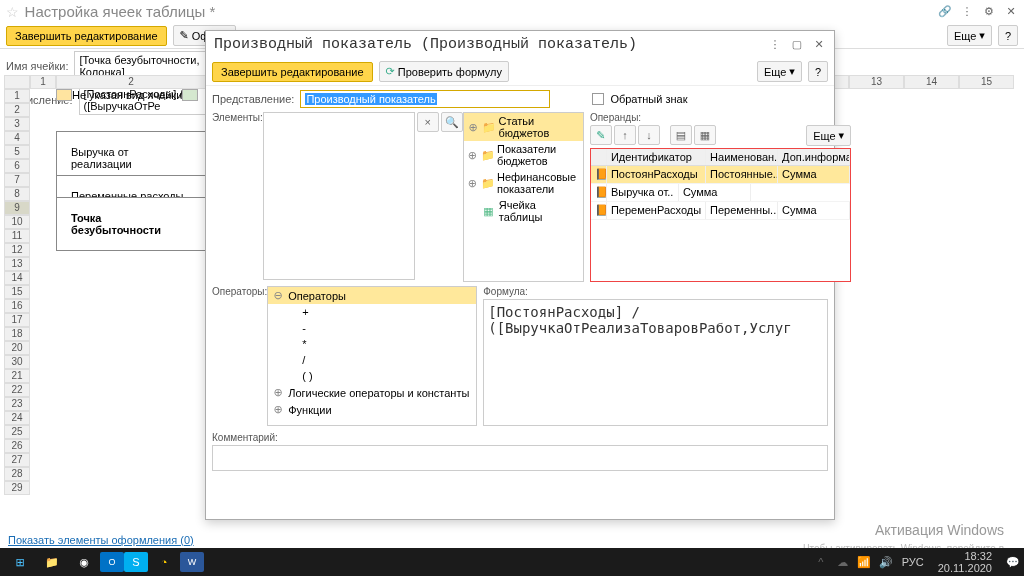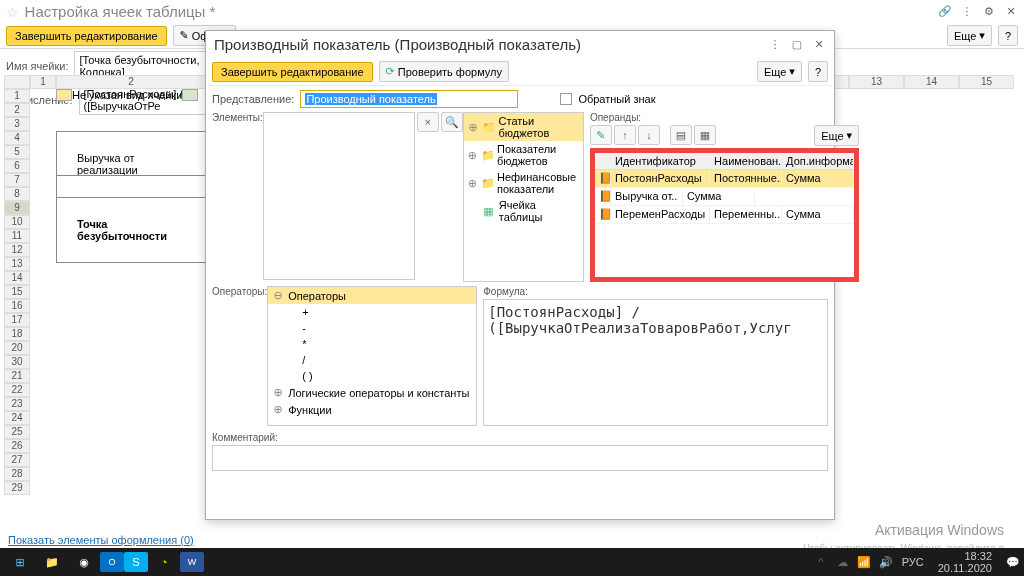--- a/index.html
+++ b/index.html
@@ -18,36 +18,36 @@
 .rownums { width:26px; }
 .rownums div { height:14px; background:#f0f0f0; border:1px solid #ddd; text-align:center; color:#555; font-size:10px; }
 .cells { flex:1; position:relative; }
 .colhdr { display:flex; }
 .colhdr div { height:14px; background:#f0f0f0; border:1px solid #ddd; text-align:center; color:#555; font-size:10px; }
 .c1 { width:26px; } .c2 { width:150px; } .cx { width:55px; }
 .legend { position:absolute; top:14px; left:26px; display:flex; align-items:center; }
 .swatch { width:16px; height:12px; border:1px solid #aaa; }
 .dialog { position:absolute; top:30px; left:205px; width:630px; height:490px; background:#fff; border:1px solid #aaa; box-shadow:0 3px 10px rgba(0,0,0,.2); display:flex; flex-direction:column; }
 .dlg-hdr { display:flex; align-items:center; padding:5px 8px; gap:6px; }
-.dlg-title { font-size:15px; color:#333; }
+.dlg-title { font-size:15px; color:#333;font-family:Liberation Mono, monospace; }
 .dlg-tb { display:flex; align-items:center; padding:3px 6px; gap:6px; border-bottom:1px solid #eee; }
 .dlg-row { display:flex; align-items:center; padding:4px 6px; gap:6px; }
 .dlg-body { flex:1; display:flex; flex-direction:column; padding:0 6px; gap:4px; }
 .pane-top { display:flex; gap:6px; height:170px; }
 .pane-l { flex:1; display:flex; }
 .pane-r { flex:1.3; display:flex; flex-direction:column; }
 .pane-hdr { color:#555; font-size:10px; margin-bottom:2px; }
 .pane-tb { display:flex; gap:2px; margin-bottom:2px; }
 .tbb { width:22px; height:20px; border:1px solid #ccc; background:#f7f7f7; display:flex; align-items:center; justify-content:center; cursor:pointer; border-radius:2px; color:#666; }
 .tree { border:1px solid #ccc; flex:1; background:#fff; overflow:auto; }
 .tree-item { padding:2px 4px; display:flex; align-items:center; gap:4px; font-size:11px; cursor:pointer; }
 .tree-item.sel { background:#ffe89b; }
 .ti-ind { width:12px; text-align:center; color:#888; }
 .ti-icon { width:12px; color:#d6a23a; }
-.ops-tbl { border:5px solid #ef4444; flex:1; background:#fff; font-size:10px; }
+.ops-tbl { border:1px solid #ef4444; flex:1; background:#fff; font-size:10px; }
 .ops-h { display:flex; background:#f0f0f0; border-bottom:1px solid #ddd; }
 .ops-h div, .ops-r div { padding:2px 4px; border-right:1px solid #eee; overflow:hidden; white-space:nowrap; }
 .ops-r { display:flex; border-bottom:1px solid #f3f3f3; }
 .ops-r.sel { background:#ffe89b; }
 .oc1 { width:16px; } .oc2 { flex:1; } .oc3 { width:72px; } .oc4 { width:72px; }
 .pane-mid { display:flex; gap:6px; height:140px; }
 .formula-box { border:1px solid #ccc; flex:1; background:#fff; padding:4px; font-family:monospace; font-size:14px; color:#333; overflow:hidden; }
 .comment-row { padding:2px 0; }
 .comment-box { border:1px solid #ccc; width:100%; height:26px; background:#fff; }
 .link { color:#1a6db5; text-decoration:underline; cursor:pointer; position:absolute; bottom:30px; left:8px; font-size:11px; }
@@ -55,21 +55,21 @@
 .tb-ic { width:32px; height:24px; display:flex; align-items:center; justify-content:center; color:#fff; cursor:pointer; }
 .tb-r { margin-left:auto; display:flex; align-items:center; gap:8px; color:#ccc; font-size:9px; }
 .tb-time { text-align:right; line-height:1.1; padding:0 6px; }
 .watermark { position:absolute; right:20px; bottom:38px; color:#999; font-size:14px; }
 .watermark-sub { position:absolute; right:20px; bottom:22px; color:#bbb; font-size:10px; }
 .sel-input { border:1px solid #d4a800; background:#fff; padding:2px 4px; }
 .sel-text { background:#3399ff; color:#fff; padding:0 1px; }
 .chk { width:12px; height:12px; border:1px solid #999; background:#fff; display:inline-block; }
 .sh-rows { position:relative; }
 .big-row { height:22px; }
-.row-label { position:absolute; left:26px; top:0; width:150px; border:1px solid #888; padding:20px; background:#fff; font-size:11px; }
+.row-label { position:absolute; left:26px; top:0; width:150px; border:1px solid #888; padding:14px; background:#fff; font-size:11px; }
 </style>
 </head>
 <body>
 
 <div class="main-tb">
   <span class="star">☆</span>
   <span class="title">Настройка ячеек таблицы *</span>
   <div class="main-tb-r">
     <span class="ic">🔗</span>
     <span class="ic">⋮</span>
@@ -184,21 +184,21 @@
         <span style="color:#3a8;">⟳</span>
         <span>Проверить формулу</span>
       </button>
     <div style="margin-left:auto; display:flex; gap:6px;">
       <button class="btn-g"><span>Еще</span> ▾</button>
       <button class="btn-g">?</button>
     </div>
   </div>
   <div class="dlg-row">
     <span class="lbl">Представление:</span>
-    <span class="sel-input" style="width:218px;"><span class="sel-text">Производный показатель</span></span>
+    <span class="sel-input" style="width:250px;"><span class="sel-text">Производный показатель</span></span>
     <span style="width:30px;"></span>
     <span class="chk"></span>
     <span>Обратный знак</span>
   </div>
 
   <div class="dlg-body">
     <div class="pane-top">
       <div class="pane-l">
         <div class="pane-hdr">Элементы:</div>
         <div class="pane-tb">

